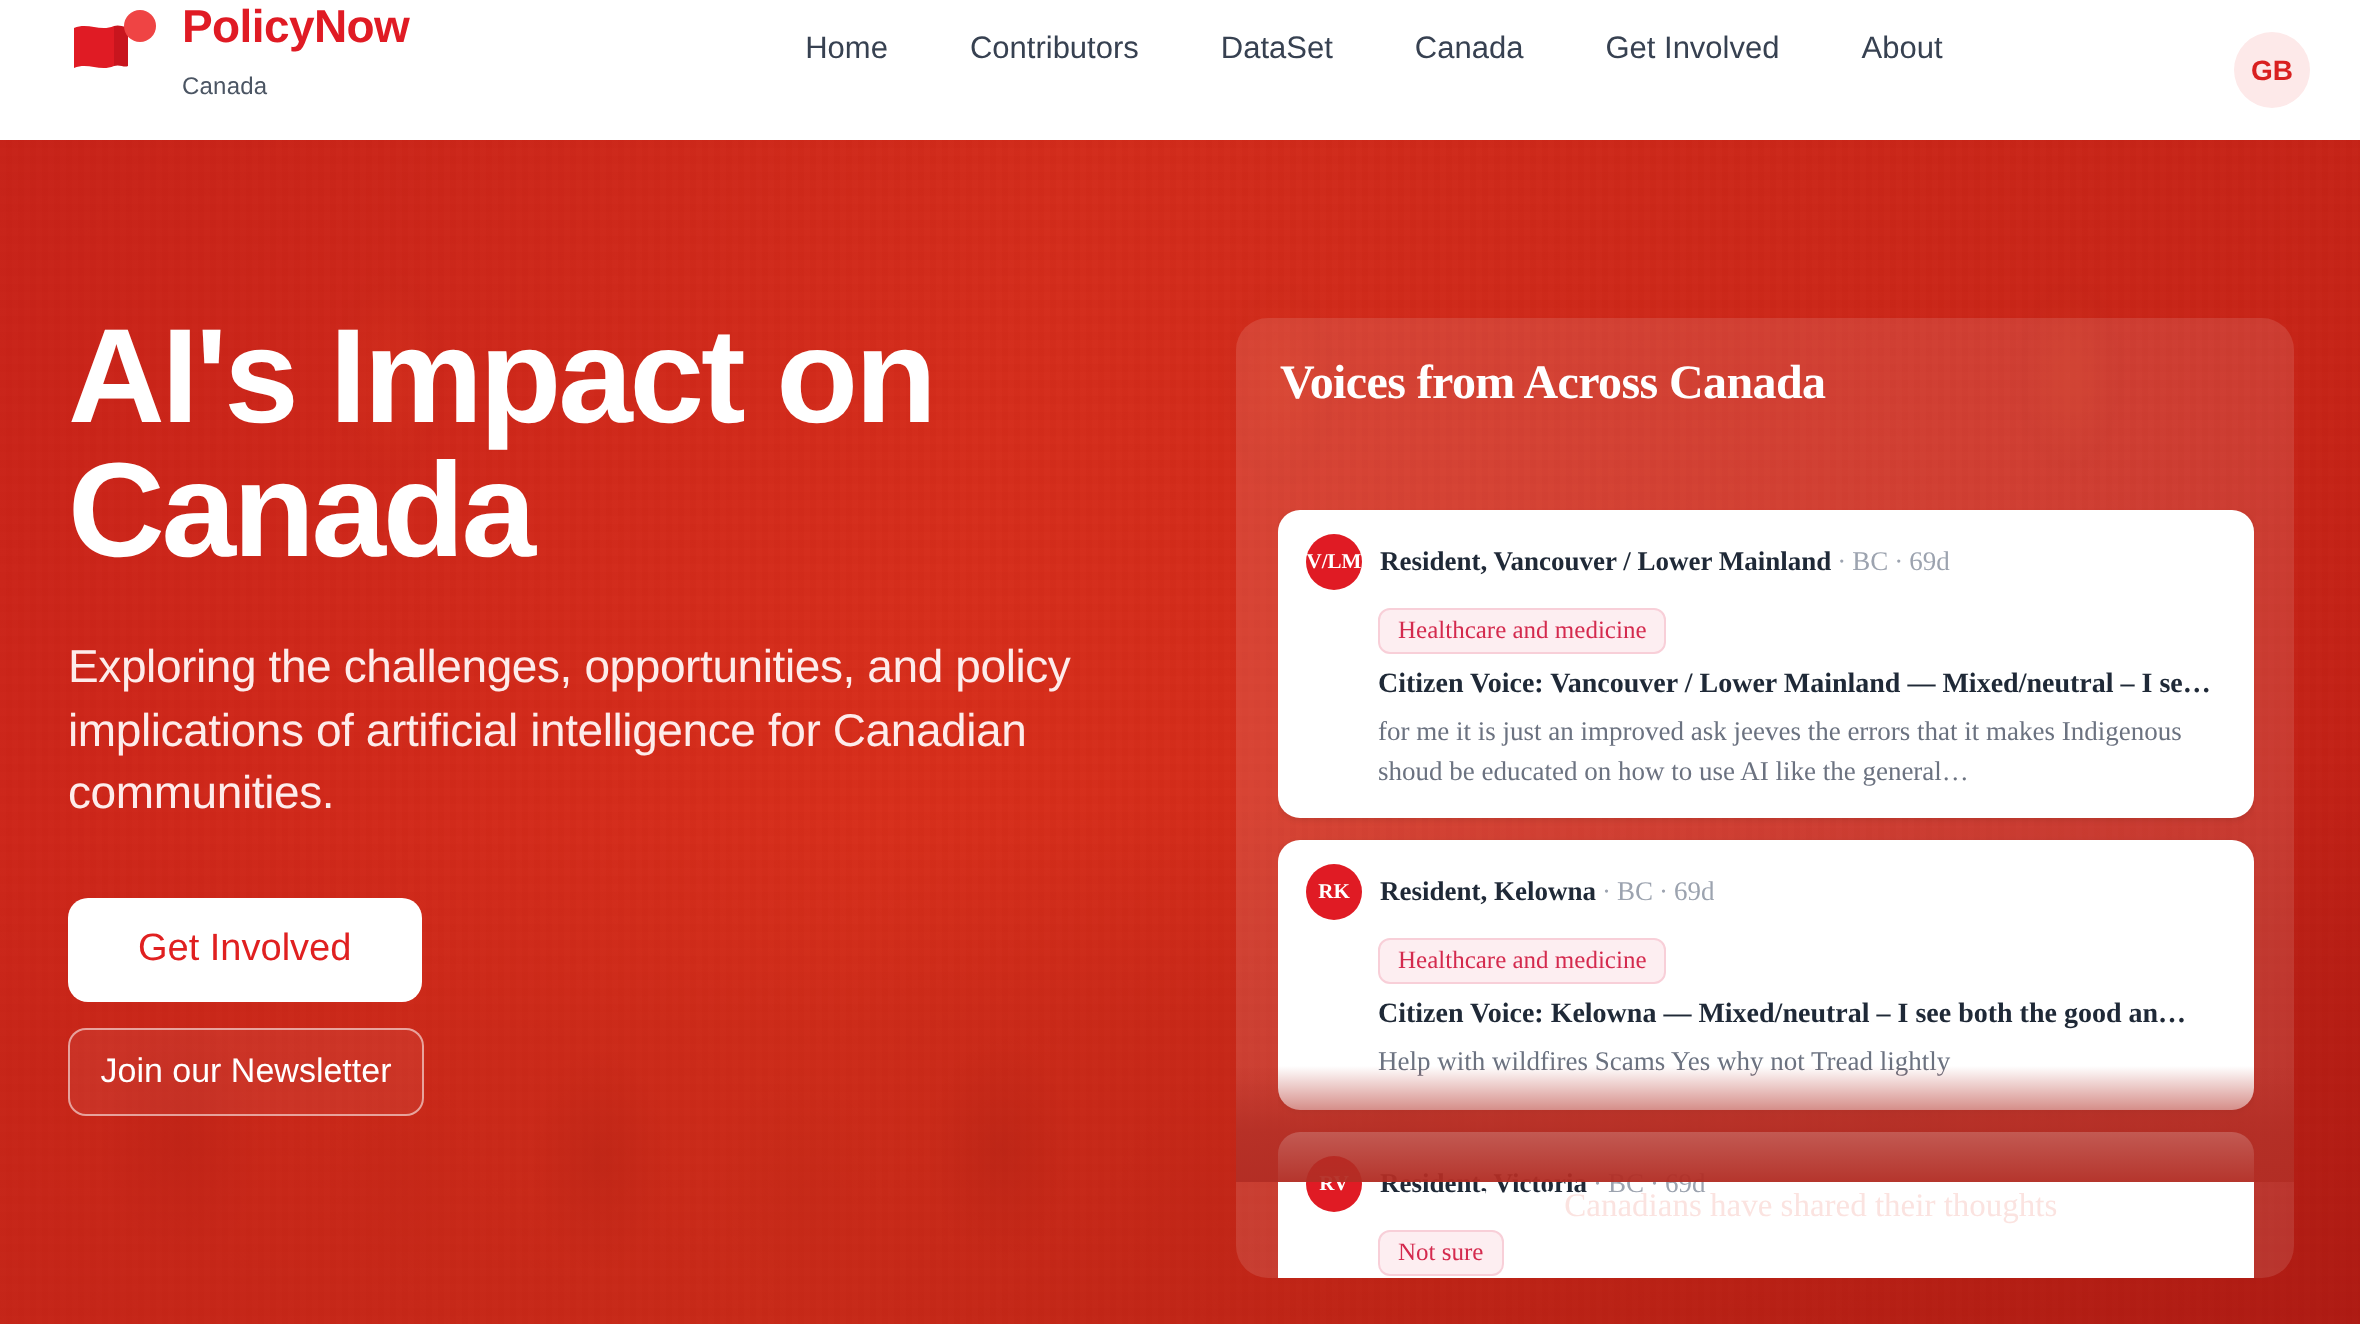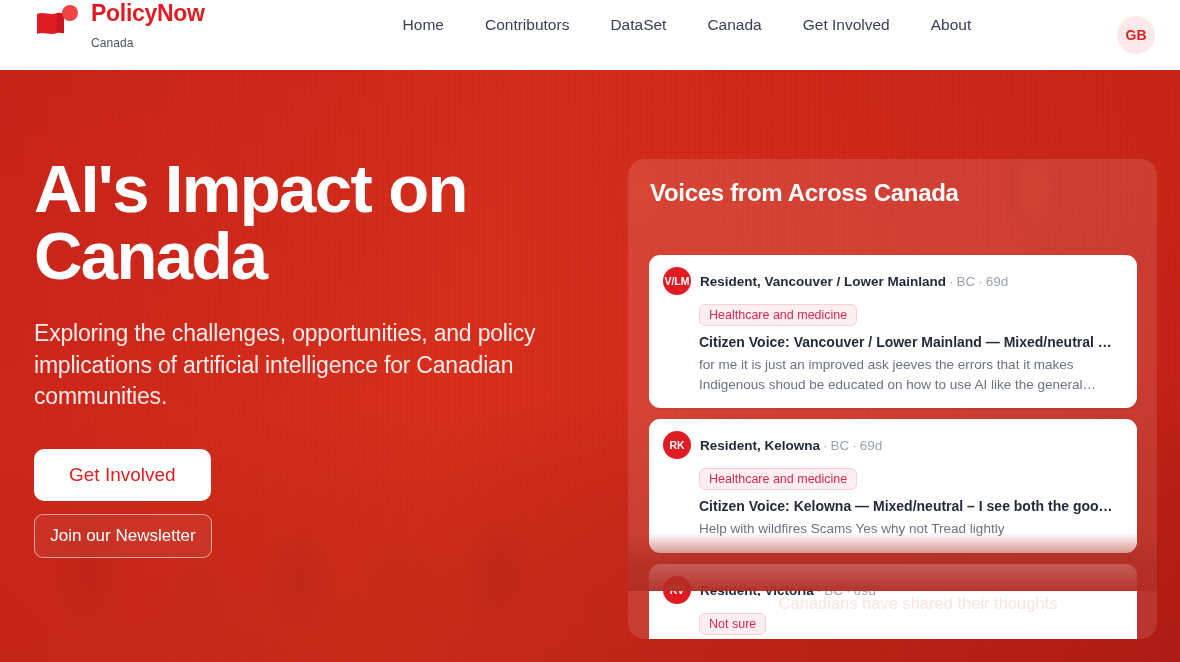--- a/index.html
+++ b/index.html
@@ -140,25 +140,26 @@
     background: rgba(255,255,255,0.06);
     color: #ffffff; font-size: 17px;
     padding: 11px 12px; border-radius: 9px;
     border: 1px solid rgba(255,255,255,0.55);
     cursor: pointer; font-family: inherit;
     width: 178px; text-align: center;
   }
 
   
   .voices-panel {
-    position: absolute; right: 23px; top: 89px;
+    position: absolute; right: 33px; top: 89px;
     width: 529px; height: 480px;
     background: rgba(255,255,255,0.115);
     border-radius: 16px;
     overflow: hidden;
+    font-family: Liberation Serif, serif;
   }
   .voices-title {
     position: absolute; left: 22px; top: 20px;
     font-size: 24px; font-weight: bold; color: #ffffff;
     letter-spacing: -0.3px;
   }
   .voices-list {
     position: absolute; left: 21px; top: 62px;
     width: 488px; height: 448px;
     overflow: hidden;

